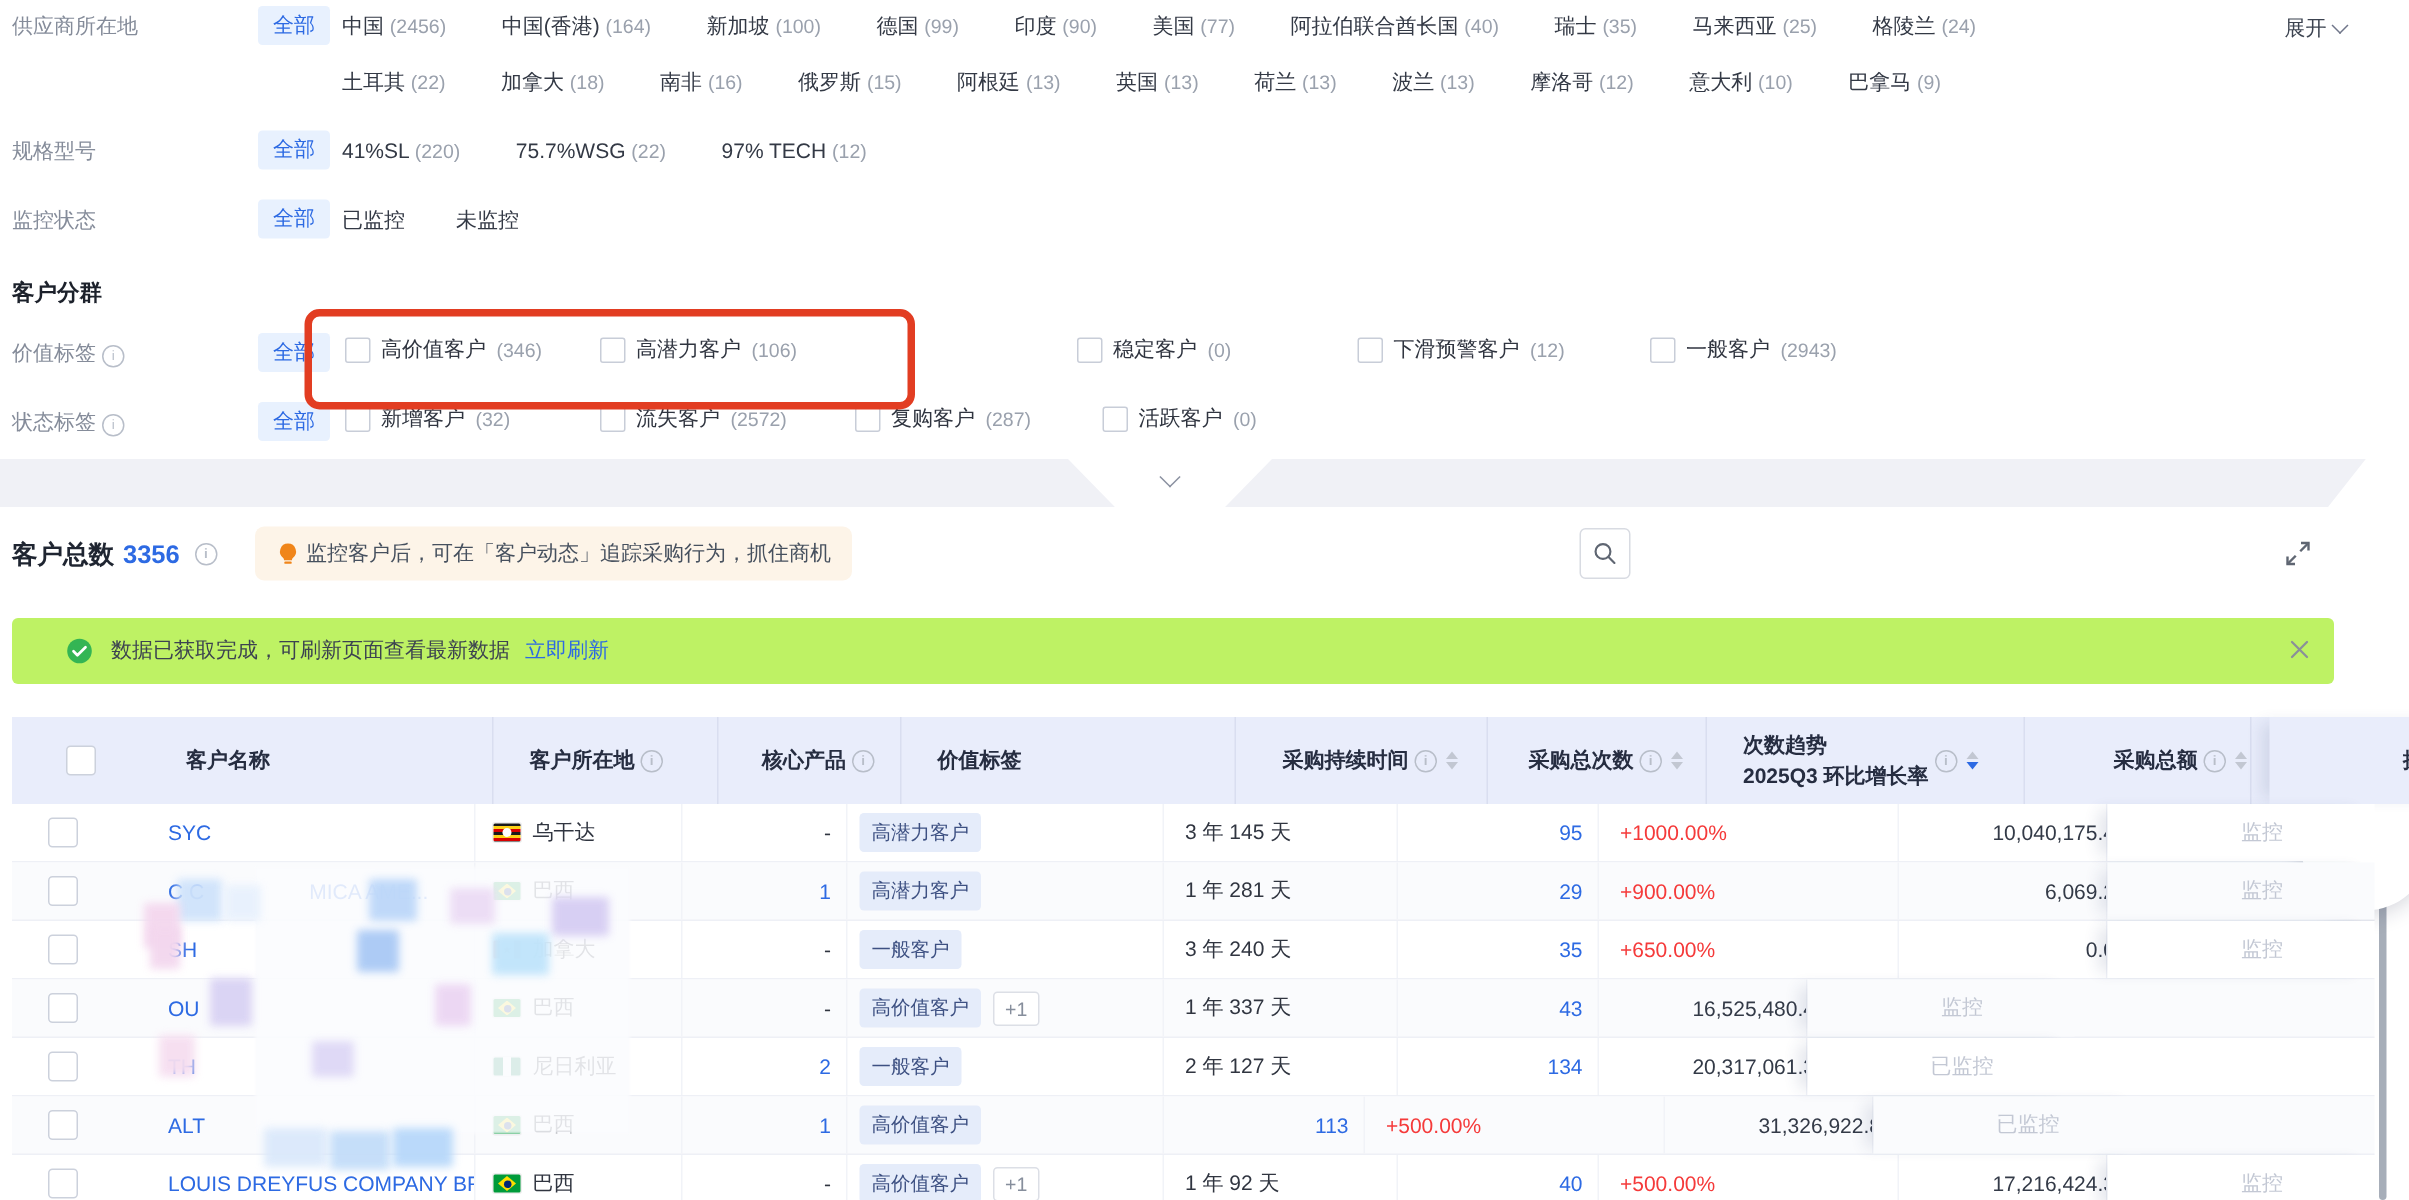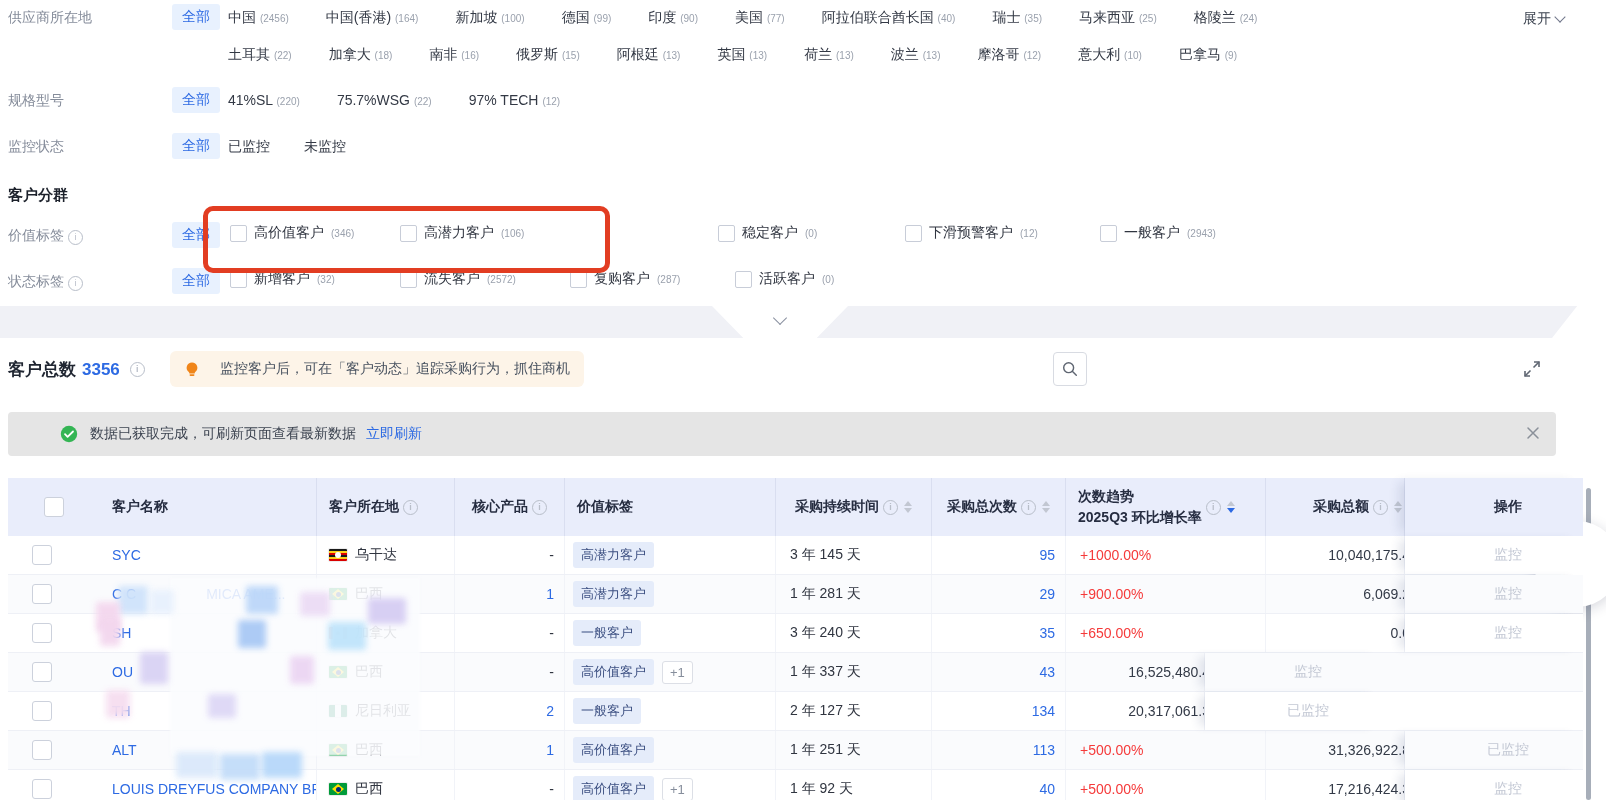--- a/index.html
+++ b/index.html
@@ -5,21 +5,21 @@
   html,body{margin:0;padding:0;background:#fff;}
   .screen{position:relative;width:1606px;height:800px;overflow:hidden;background:#fff;
     font-family:"Liberation Sans","DejaVu Sans",sans-serif;font-size:14px;color:#303540;}
 
   
   .f-label{position:absolute;left:8px;color:#858c9a;white-space:nowrap;}
   .chip{position:absolute;left:172px;height:26px;padding:0 10px;background:#e8f1fe;color:#2d6ae3;
     display:flex;align-items:center;border-radius:3px;cursor:pointer;}
   .f-line{position:absolute;left:228px;display:flex;gap:37px;white-space:nowrap;}
   .f-item{cursor:pointer;color:#333945;}
-  .cnt{color:#9aa1ad;font-size:10px;}
+  .cnt{color:#9aa1ad;font-size:13px;}
   .expand{position:absolute;right:42px;top:10px;display:flex;align-items:center;gap:5px;cursor:pointer;color:#3c4350;}
   .chev{width:7px;height:7px;border-right:1.4px solid #70768a;border-bottom:1.4px solid #70768a;
     transform:rotate(45deg);margin-top:-4px;}
   .seg-title{position:absolute;left:8px;top:186px;font-weight:700;color:#1c212b;font-size:15px;}
   .info{display:inline-flex;align-items:center;justify-content:center;width:13px;height:13px;
     border:1px solid #b8bec9;border-radius:50%;color:#b8bec9;font-size:9px;font-style:normal;
     line-height:1;margin-left:4px;flex:none;}
   .cb-item{position:absolute;display:flex;align-items:center;gap:7px;cursor:pointer;white-space:nowrap;}
   .xsm{width:15px;height:15px;border:1px solid #c8cdd8;border-radius:2px;background:#fff;flex:none;}
   .redbox{position:absolute;left:203px;top:206px;width:397px;height:57px;border:5px solid #e23d22;
@@ -30,35 +30,35 @@
   .notch{position:absolute;left:712px;top:0;width:136px;height:32px;background:#fff;
     clip-path:polygon(0 0,100% 0,77% 100%,23% 100%);display:flex;align-items:flex-start;justify-content:center;cursor:pointer;}
   .notch .chev{width:9px;height:9px;border-color:#8a90a0;margin-top:7px;}
   .rnotch{position:absolute;left:1552px;top:0;width:60px;height:32px;background:#fff;
     clip-path:polygon(42% 0,100% 0,100% 100%,0 100%);}
 
   
   .sum-title{position:absolute;left:8px;top:358px;font-size:17px;font-weight:700;color:#1f2531;display:flex;align-items:center;gap:6px;}
   .sum-title b{color:#2d6ae3;}
   .hint{position:absolute;left:170px;top:351px;height:36px;background:#fdf4e8;border-radius:6px;
-    display:flex;align-items:center;gap:20px;padding:0 14px;color:#46505e;}
+    display:flex;align-items:center;gap:4px;padding:0 14px;color:#46505e;}
   .searchbtn{position:absolute;left:1053px;top:352px;width:34px;height:34px;border:1px solid #d8dbe2;
     border-radius:4px;background:#fff;display:flex;align-items:center;justify-content:center;cursor:pointer;box-sizing:border-box;}
   .fsbtn{position:absolute;left:1522px;top:359px;width:20px;height:20px;cursor:pointer;}
 
   
-  .banner{position:absolute;left:8px;top:412px;width:1548px;height:44px;background:#e5e5e5;border-radius:4px;
-    display:flex;align-items:center;padding:0 16px 0 52px;box-sizing:border-box;color:#3c4350;}
+  .banner{position:absolute;left:8px;top:412px;width:1548px;height:44px;background:#bef264;border-radius:4px;
+    display:flex;align-items:center;padding:0 16px 0 36px;box-sizing:border-box;color:#3c4350;}
   .banner .txt{margin-left:12px;}
   .blue-link{color:#2d6ae3;cursor:pointer;margin-left:10px;}
   .bclose{position:absolute;right:16px;top:14px;width:14px;height:14px;cursor:pointer;}
 
   
   .table{position:absolute;left:8px;top:478px;width:1575px;}
-  .thead{display:flex;height:58px;background:#e9edfb;}
+  .thead{display:flex;height:58px;background:#e9edfb;gap:12px;}
   .th{display:flex;align-items:center;justify-content:center;font-weight:700;color:#262d41;
     border-right:1px solid #d9def0;box-sizing:border-box;flex:none;}
   .th.l{justify-content:flex-start;padding-left:12px;}
   .th.r{justify-content:flex-end;}
   .th.nb{border-right:none;}
   .row{display:flex;height:38px;border-bottom:1px solid #eef0f6;background:#ffffff;}
   .row:nth-child(even){background:#fafbfd;}
   .td{display:flex;align-items:center;border-right:1px solid #f1f3f8;box-sizing:border-box;flex:none;overflow:hidden;}
   .td.r{justify-content:flex-end;padding-right:10px;}
   .td.c{justify-content:center;}
@@ -512,23 +512,20 @@
               <i class="o"></i>
             </span>
             <span>巴西</span>
           </div>
           <div class="td r" style="width:110px">
             <a class="blink">1</a>
           </div>
           <div class="td" style="width:211px;padding-left:8px">
             <span class="tag">高价值客户</span>
           </div>
-          <div class="td pl" style="width:156px">
-            <span>1 年 251 天</span>
-          </div>
           <div class="td r" style="width:134px">
             <a class="blink">113</a>
           </div>
           <div class="td pl" style="width:200px">
             <span class="trendv">+500.00%</span>
           </div>
           <div class="td r" style="width:139px;padding-right:0">
             <span class="amtv">31,326,922.8</span>
           </div>
           <div class="td c nb opcell" style="width:178px">

